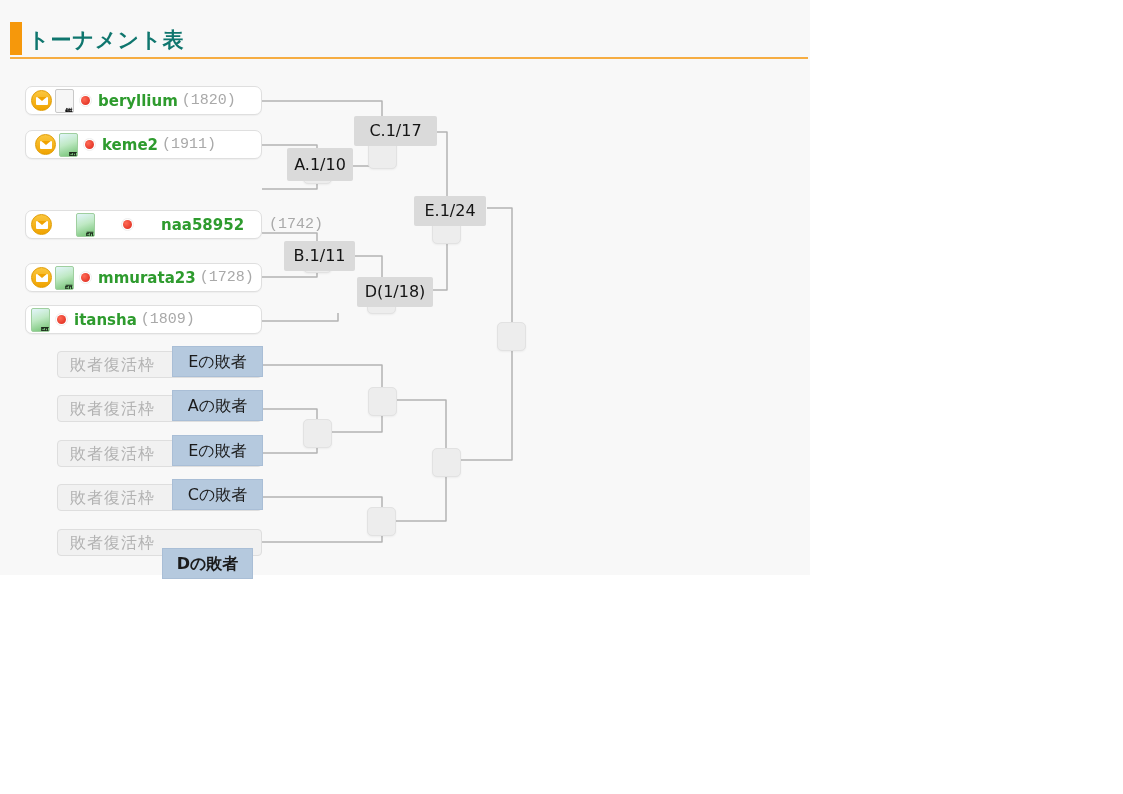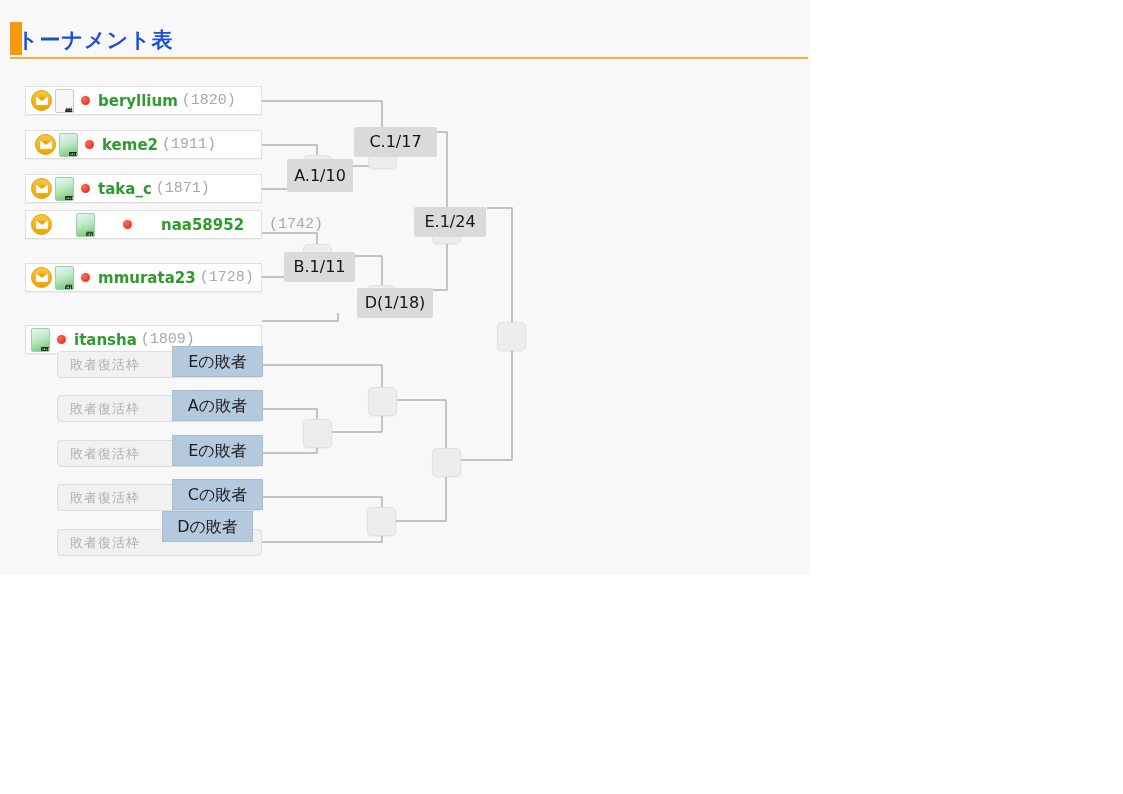--- a/index.html
+++ b/index.html
@@ -3,49 +3,49 @@
 <meta charset="utf-8">
 <style>
   * { margin:0; padding:0; box-sizing:border-box; }
   html,body { background:#ffffff; }
   body { font-family:"DejaVu Sans","Liberation Sans",sans-serif; }
   #canvas { position:relative; width:1123px; height:794px; background:#ffffff; overflow:hidden; }
   #content { position:absolute; left:0; top:0; width:810px; height:575px; background:#f8f8f8; }
 
   
   .hdr-bar { position:absolute; left:10px; top:22px; width:12px; height:33px; background:#f6980b; }
-  .hdr-title { position:absolute; left:17px; top:26px; font-size:21px; font-weight:bold; color:#1d4ed8; letter-spacing:1px; }
+  .hdr-title { position:absolute; left:28px; top:26px; font-size:21px; font-weight:bold; color:#0f766e; letter-spacing:1px; }
   .hdr-line { position:absolute; left:10px; top:57px; width:798px; height:2px; background:#f6ad42; }
 
   
   svg.lines { position:absolute; left:0; top:0; pointer-events:none; }
   svg.lines polyline { fill:none; stroke:#b3b3b3; stroke-width:1.5; stroke-linejoin:round; stroke-linecap:butt; }
 
   
   .node { position:absolute; width:29px; height:29px; background:#ededed; border:1px solid #e2e2e2; border-radius:5px; box-shadow:0 1px 2px rgba(0,0,0,0.05); }
 
   
-  .mlabel { position:absolute; height:30px; background:#dadada; color:#141414; font-size:16px; text-align:center; line-height:30px; border-radius:2px;margin-top:11px; }
+  .mlabel { position:absolute; height:30px; background:#dadada; color:#141414; font-size:16px; text-align:center; line-height:30px; border-radius:2px; }
 
   
-  .prow { position:absolute; left:25px; width:237px; height:29px; background:#ffffff; border:1px solid #dfdfdf; border-radius:0; display:flex; align-items:center; padding-left:5px; box-shadow:0 1px 1px rgba(0,0,0,0.04); }
+  .prow { position:absolute; left:25px; width:237px; height:29px; background:#ffffff; border:1px solid #dfdfdf; border-radius:7px; display:flex; align-items:center; padding-left:5px; box-shadow:0 1px 1px rgba(0,0,0,0.04); }
   .mail { width:21px; height:21px; border-radius:50%; background:linear-gradient(180deg,#fbc63d 0%,#f0a300 100%); border:1px solid #e09b00; position:relative; flex:0 0 auto; }
   .mail .env { position:absolute; left:3.5px; top:5.5px; width:12px; height:8px; background:#ffffff; border-radius:1px; overflow:hidden; }
   .mail .env:after { content:""; position:absolute; left:0; top:-1px; border-left:6px solid transparent; border-right:6px solid transparent; border-top:5px solid #f0a300; }
   .badge { flex:0 0 auto; width:19px; height:24px; margin-left:3px; writing-mode:vertical-rl; font-size:9px; line-height:9.5px; font-weight:bold; color:#1c2b1c; text-align:center; overflow:hidden; border-radius:2px; }
   .badge.dan { background:linear-gradient(160deg,#e3f5fb 0%,#bfe9c4 45%,#6fc06f 100%); border:1px solid #9fcf9f; }
   .badge.shinei { background:#f6f6f6; border:1px solid #c9c9c9; color:#111; font-weight:normal; font-size:8px; line-height:9px; }
   .flag { width:13px; height:13px; border-radius:50%; background:#ffffff; border:1px solid #eee; margin-left:5px; position:relative; flex:0 0 auto; }
   .flag:after { content:""; position:absolute; left:1px; top:1px; width:9px; height:9px; border-radius:50%; background:radial-gradient(circle at 35% 35%, #ff6a55, #da2317); }
   .pname { margin-left:6px; font-size:15px; font-weight:bold; color:#2e9b2e; white-space:nowrap; }
   .prating { margin-left:4px; font-size:15px; color:#a9a9a9; white-space:nowrap;font-family:Liberation Mono, monospace; }
 
   
   .rrow { position:absolute; left:57px; width:205px; height:27px; background:#f1f1f1; border:1px solid #dedede; border-radius:4px; }
-  .rrow .ph { position:absolute; left:12px; top:0; line-height:26px; font-size:13px; color:#b2b2b2; letter-spacing:1px; }
+  .rrow .ph { position:absolute; left:12px; top:0; line-height:26px; font-size:16px; color:#b2b2b2; letter-spacing:1px; }
   .lbox { position:absolute; width:91px; height:31px; background:#b5c9de; border:1px solid #a9bed6; color:#1b1b1b; font-size:16px; text-align:center; line-height:30px; }
 </style>
 </head>
 <body>
 
 <div id="canvas">
   <div id="content">
 
     <div class="hdr-bar"></div>
     <div class="hdr-title">トーナメント表</div>
@@ -102,48 +102,39 @@
     </div>
     <div class="prow" style="top:130px;padding-left:9px;">
       <span class="mail">
           <span class="env"></span>
         </span>
       <span class="badge dan">三段</span>
       <span class="flag"></span>
       <span class="pname">keme2</span>
       <span class="prating">(1911)</span>
     </div>
-    <div class="prow" style="top:174px;">
-      <span class="mail">
-          <span class="env"></span>
-        </span>
-      <span class="badge dan">三段</span>
-      <span class="flag"></span>
-      <span class="pname">taka_c</span>
-      <span class="prating">(1871)</span>
-    </div>
     <div class="prow" style="top:210px;gap:21px;">
       <span class="mail">
           <span class="env"></span>
         </span>
       <span class="badge dan">二段</span>
       <span class="flag"></span>
       <span class="pname">naa58952</span>
       <span class="prating">(1742)</span>
     </div>
     <div class="prow" style="top:263px;">
       <span class="mail">
           <span class="env"></span>
         </span>
       <span class="badge dan">二段</span>
       <span class="flag"></span>
       <span class="pname">mmurata23</span>
       <span class="prating">(1728)</span>
     </div>
-    <div class="prow" style="top:325px;">
+    <div class="prow" style="top:305px;">
       <span class="badge dan" style="margin-left:0;">三段</span>
       <span class="flag"></span>
       <span class="pname">itansha</span>
       <span class="prating">(1809)</span>
     </div>
 
     <div class="rrow" style="top:351px;">
       <span class="ph">敗者復活枠</span>
     </div>
     <div class="lbox" style="left:172px;top:346px;">Eの敗者</div>
@@ -159,16 +150,16 @@
     <div class="lbox" style="left:172px;top:435px;">Eの敗者</div>
 
     <div class="rrow" style="top:484px;">
       <span class="ph">敗者復活枠</span>
     </div>
     <div class="lbox" style="left:172px;top:479px;">Cの敗者</div>
 
     <div class="rrow" style="top:529px;">
       <span class="ph">敗者復活枠</span>
     </div>
-    <div class="lbox" style="left:162px;top:511px;">Dの敗者</div>
+    <div class="lbox" style="left:162px;top:548px;font-weight:bold;">Dの敗者</div>
 
   </div>
 </div>
 
 </body></html>

